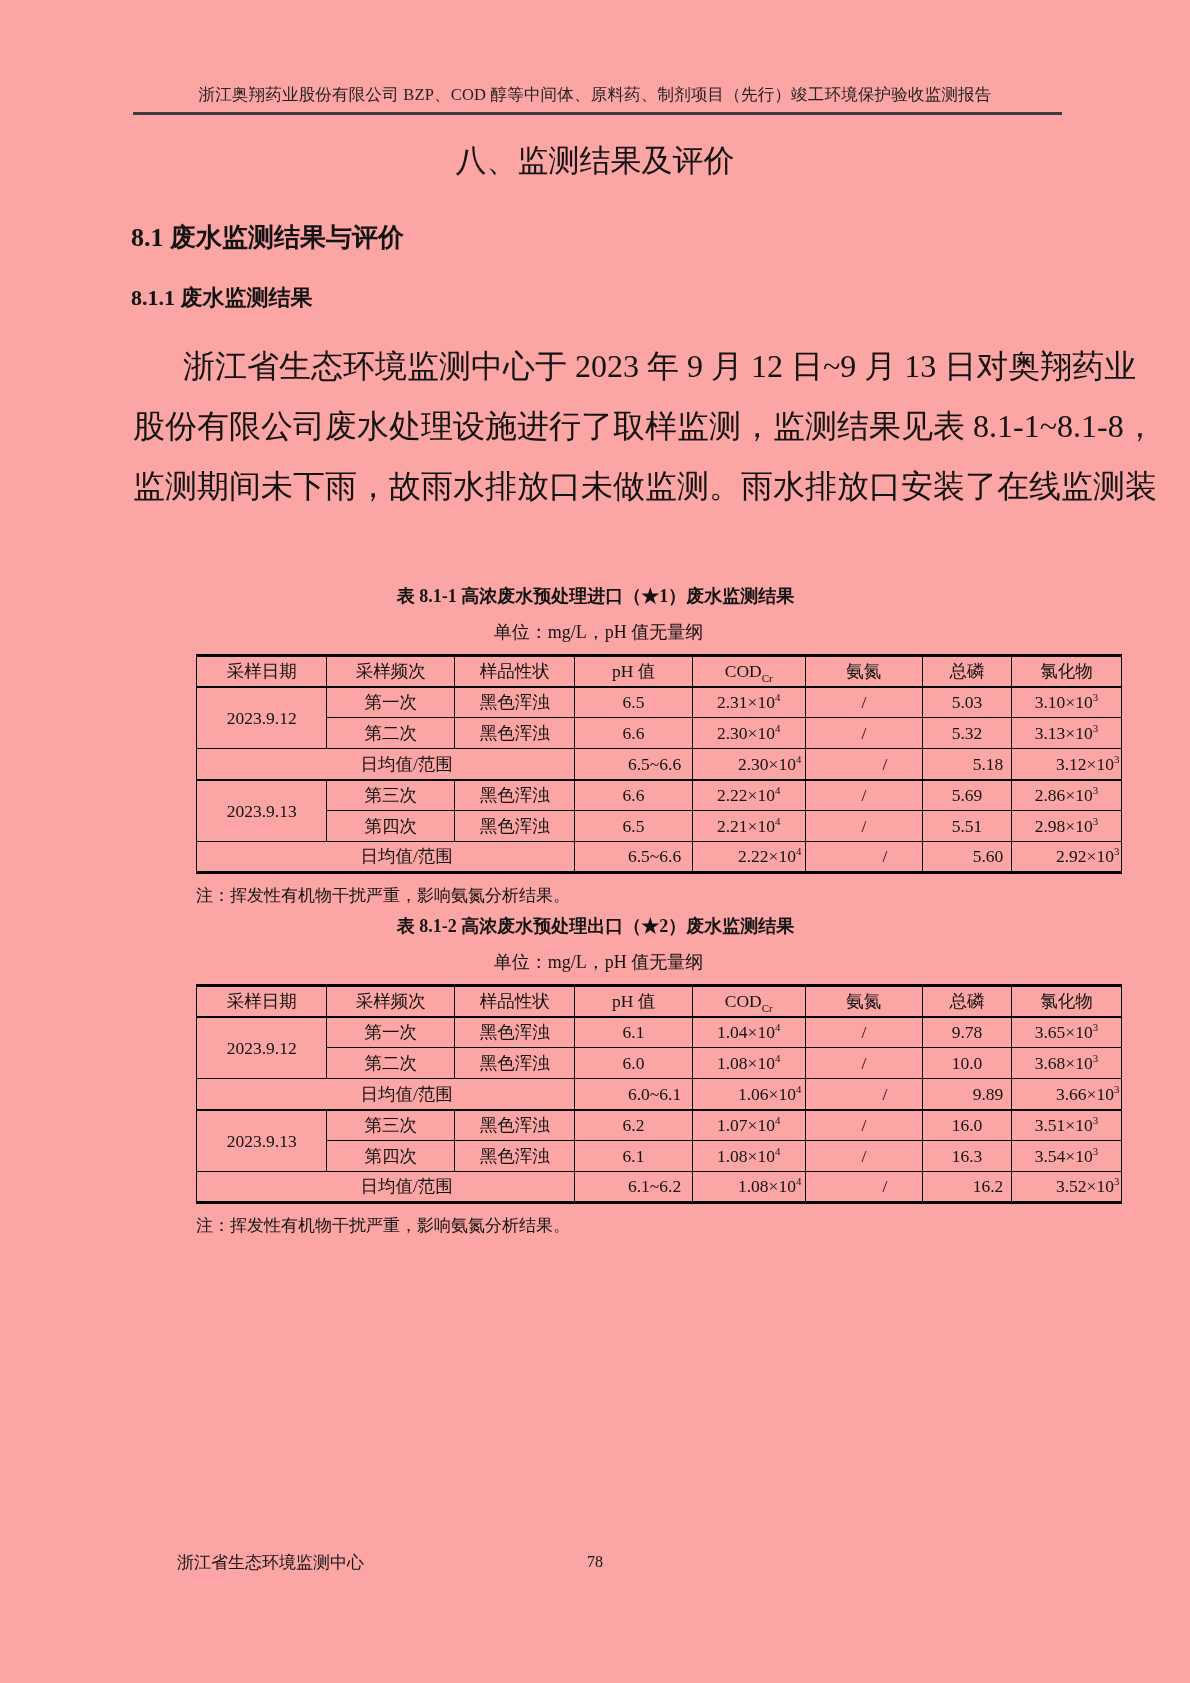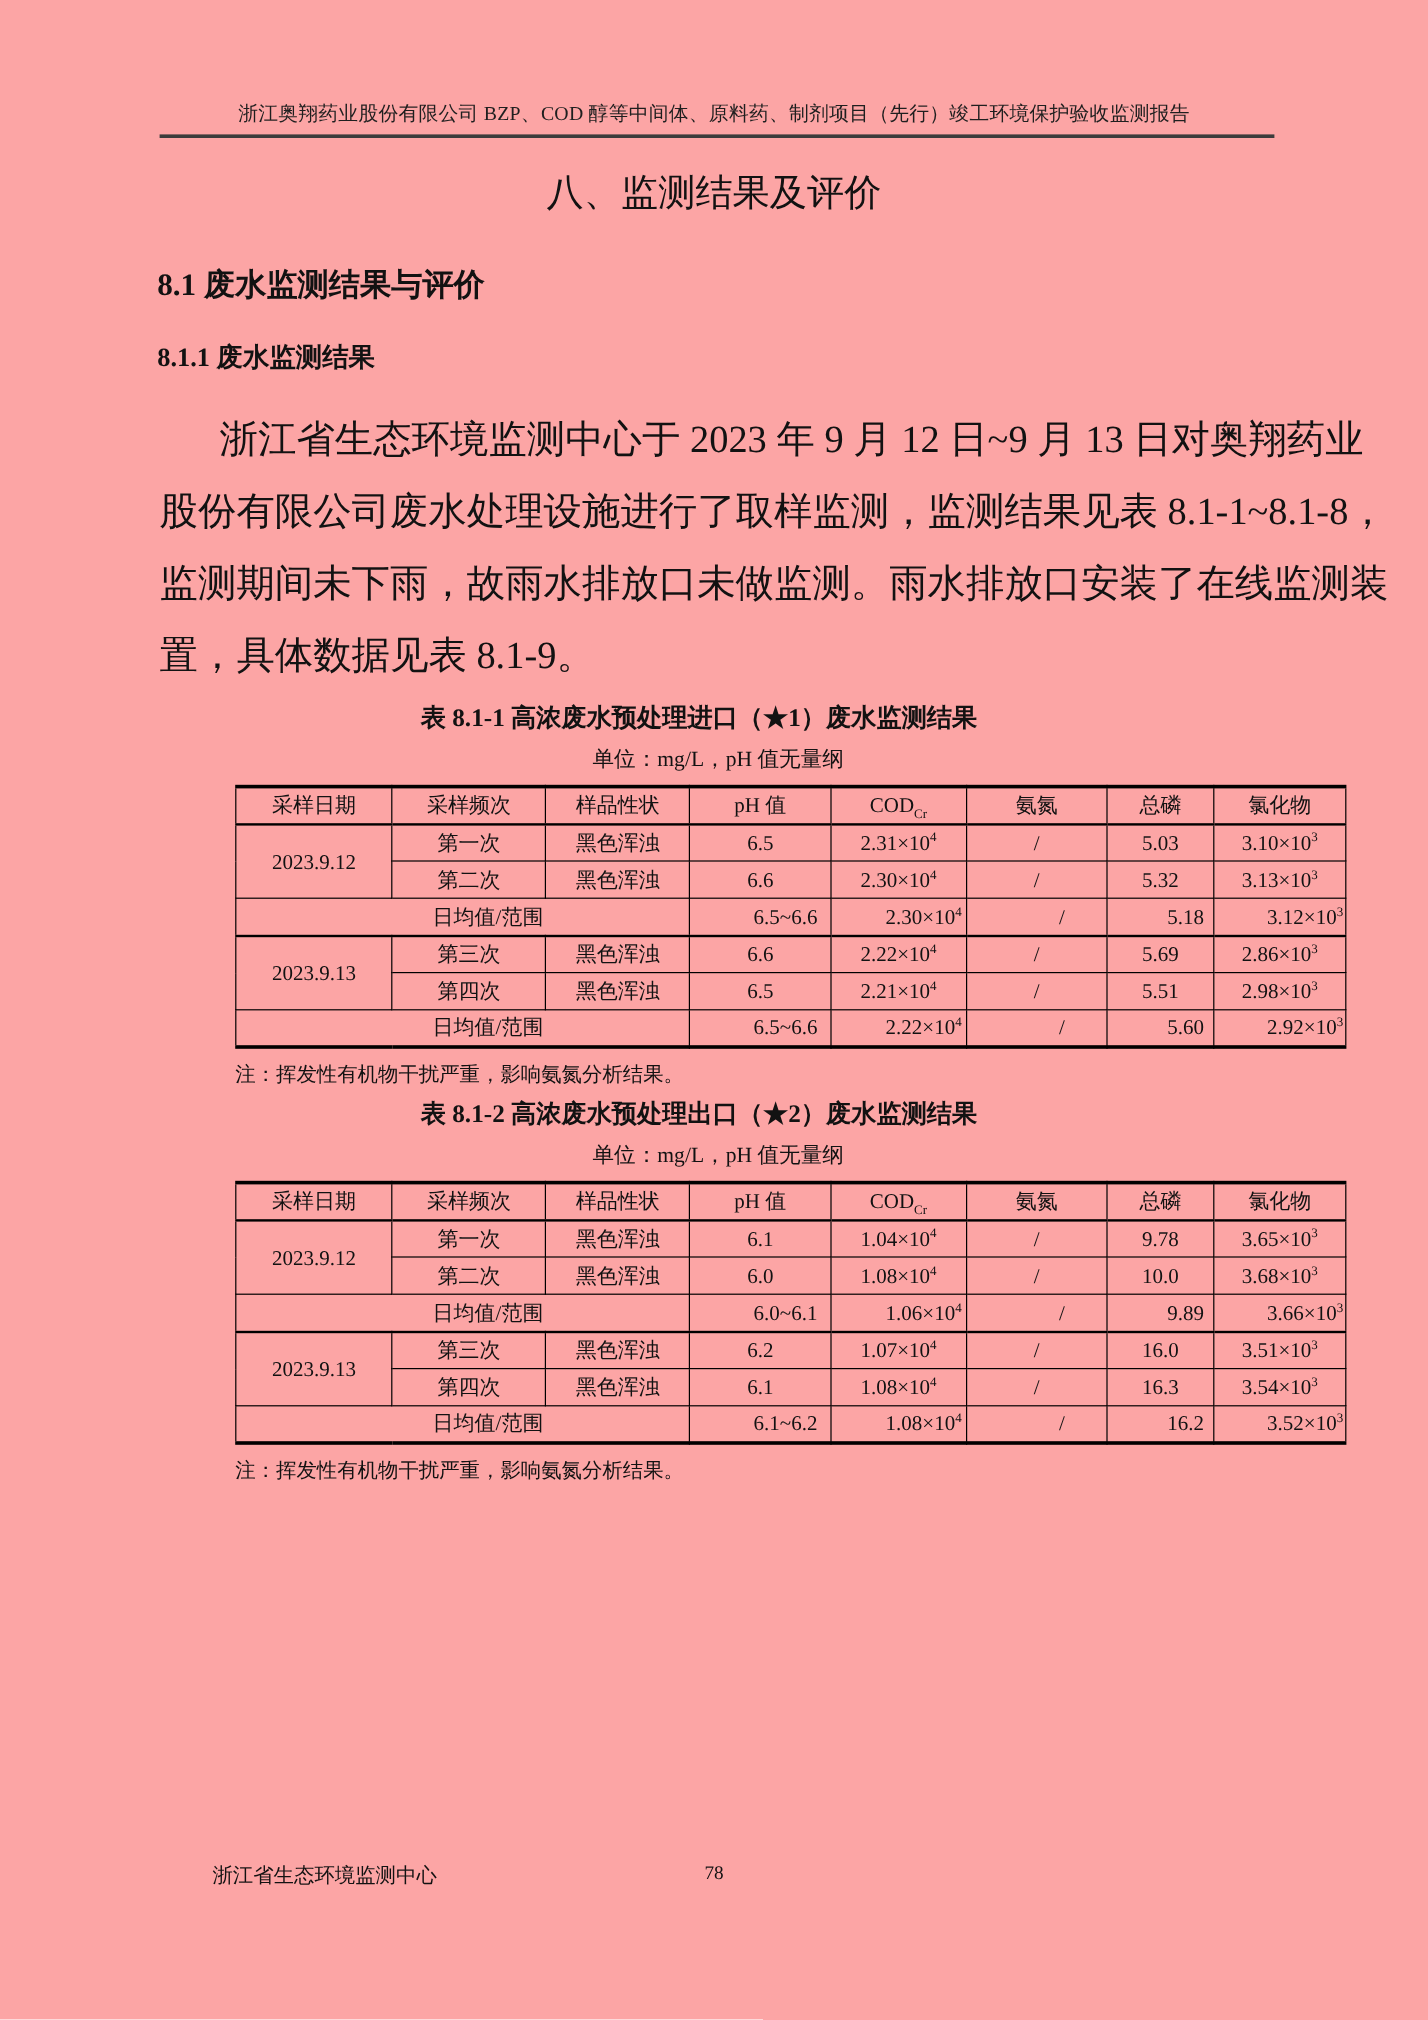--- a/index.html
+++ b/index.html
@@ -35,22 +35,22 @@
     font-size:22px; font-weight:700;
   }
   .body-para {
     position:absolute; top:336px; left:133px; width:929px;
     font-size:32px; line-height:60px;
   }
   .para-line { text-align:justify; text-align-last:justify; white-space:nowrap; }
   .para-line.first { text-indent:50px; }
   .para-line.last { text-align:left; text-align-last:left; }
   .table-caption {
-    position:absolute; left:135px; width:895px;
-    text-align:center; font-size:21px; font-weight:700;
+    position:absolute; left:148px; width:895px;
+    text-align:center; font-size:18px; font-weight:700;
   }
   #caption1 { top:584px; }
   #caption2 { top:914px; }
   .unit-note {
     position:absolute; left:135px; width:927px;
     text-align:center; font-size:18px;
   }
   #unit1 { top:620px; }
   #unit2 { top:950px; }
   .data-table {
@@ -92,21 +92,20 @@
   <div class="doc-header-rule"></div>
 
   <div class="chapter-title">八、监测结果及评价</div>
   <div class="section-title">8.1 废水监测结果与评价</div>
   <div class="subsection-title">8.1.1 废水监测结果</div>
 
   <div class="body-para">
     <div class="para-line first">浙江省生态环境监测中心于 2023 年 9 月 12 日~9 月 13 日对奥翔药业</div>
     <div class="para-line">股份有限公司废水处理设施进行了取样监测，监测结果见表 8.1-1~8.1-8，</div>
     <div class="para-line">监测期间未下雨，故雨水排放口未做监测。雨水排放口安装了在线监测装</div>
-    <div class="para-line last">置，具体数据见表 8.1-9。</div>
   </div>
 
   <div class="table-caption" id="caption1">表 8.1-1 高浓废水预处理进口（★1）废水监测结果</div>
   <div class="unit-note" id="unit1">单位：mg/L，pH 值无量纲</div>
 
   <table class="data-table" id="table1">
     <colgroup>
       <col style="width:14.1%">
         <col style="width:13.8%">
         <col style="width:13.0%">

